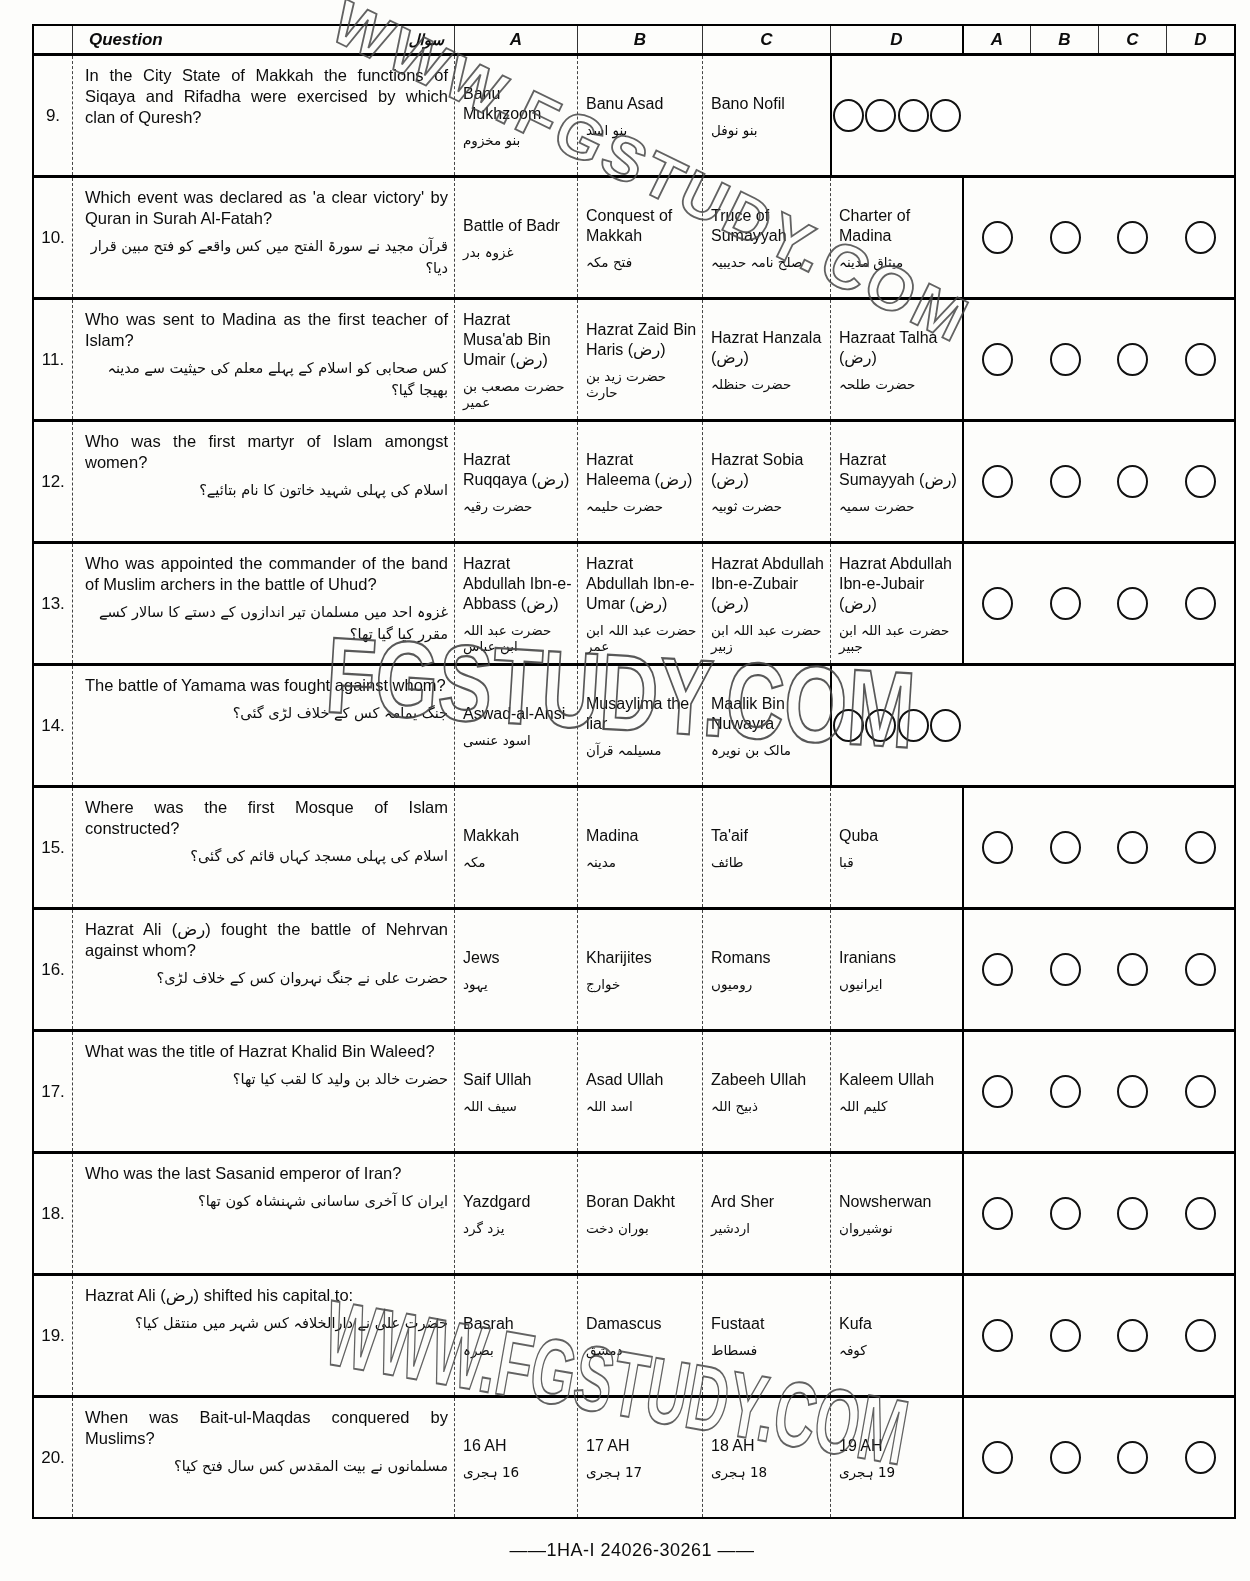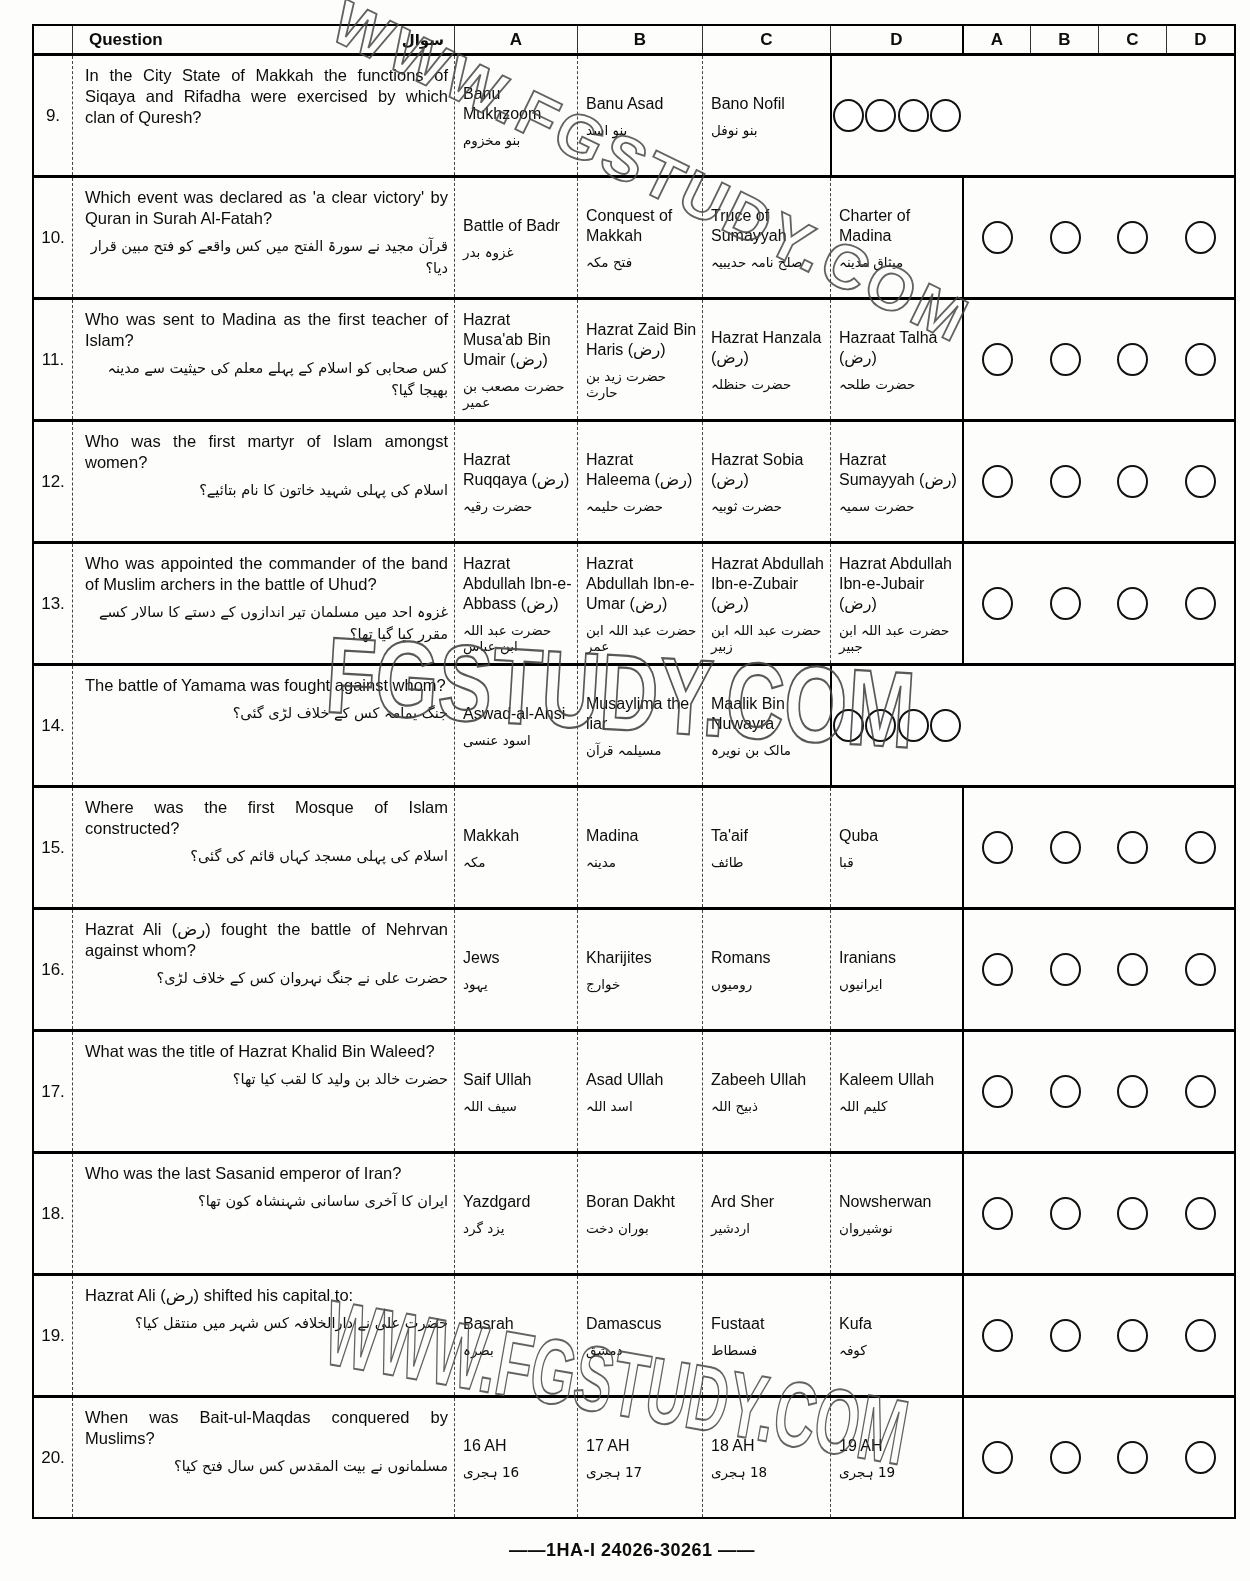--- a/index.html
+++ b/index.html
@@ -18,21 +18,21 @@
   }
   
   .hdr{
     display:grid;
     grid-template-columns:38px 382px 123px 125px 128px 132px 68px 68px 68px 1fr;
     min-height:27px;
     font-weight:bold;font-size:17px;
   }
   .hdr > div{
     border-left:1px solid #333;
-    display:flex;align-items:center;justify-content:center;
+    display:flex;align-items:center;justify-content:center;font-style:italic;
   }
   .hdr > div:first-child{border-left:none;}
   .hdr .qhead{justify-content:space-between;padding:0 10px 0 16px;}
   .hdr .qhead .ur-word{font-family:"DejaVu Sans",sans-serif;font-size:15px;font-weight:bold;}
   .hdr .bub-h{border-left:2px solid #000;}
   
   .row{
     display:grid;
     grid-template-columns:38px 382px 123px 125px 128px 132px 1fr;
     border-top:3px solid #000;
@@ -72,21 +72,21 @@
   .bubble{
     width:27px;height:29px;
     border:2px solid #111;border-radius:50%;
     background:#fff;
     display:inline-block;
     cursor:pointer;
   }
   
   .footer{
     position:absolute;left:32px;top:1540px;width:1200px;
-    text-align:center;font-size:18px;font-weight:bold;letter-spacing:.5px;
+    text-align:center;font-size:18px;font-weight:normal;letter-spacing:.5px;
   }
   
   .wm{
     position:absolute;
     font-family:"Liberation Sans",sans-serif;
     font-weight:bold;
     color:transparent;
     -webkit-text-stroke:1.8px rgba(70,70,70,.85);
     white-space:nowrap;
     pointer-events:none;

